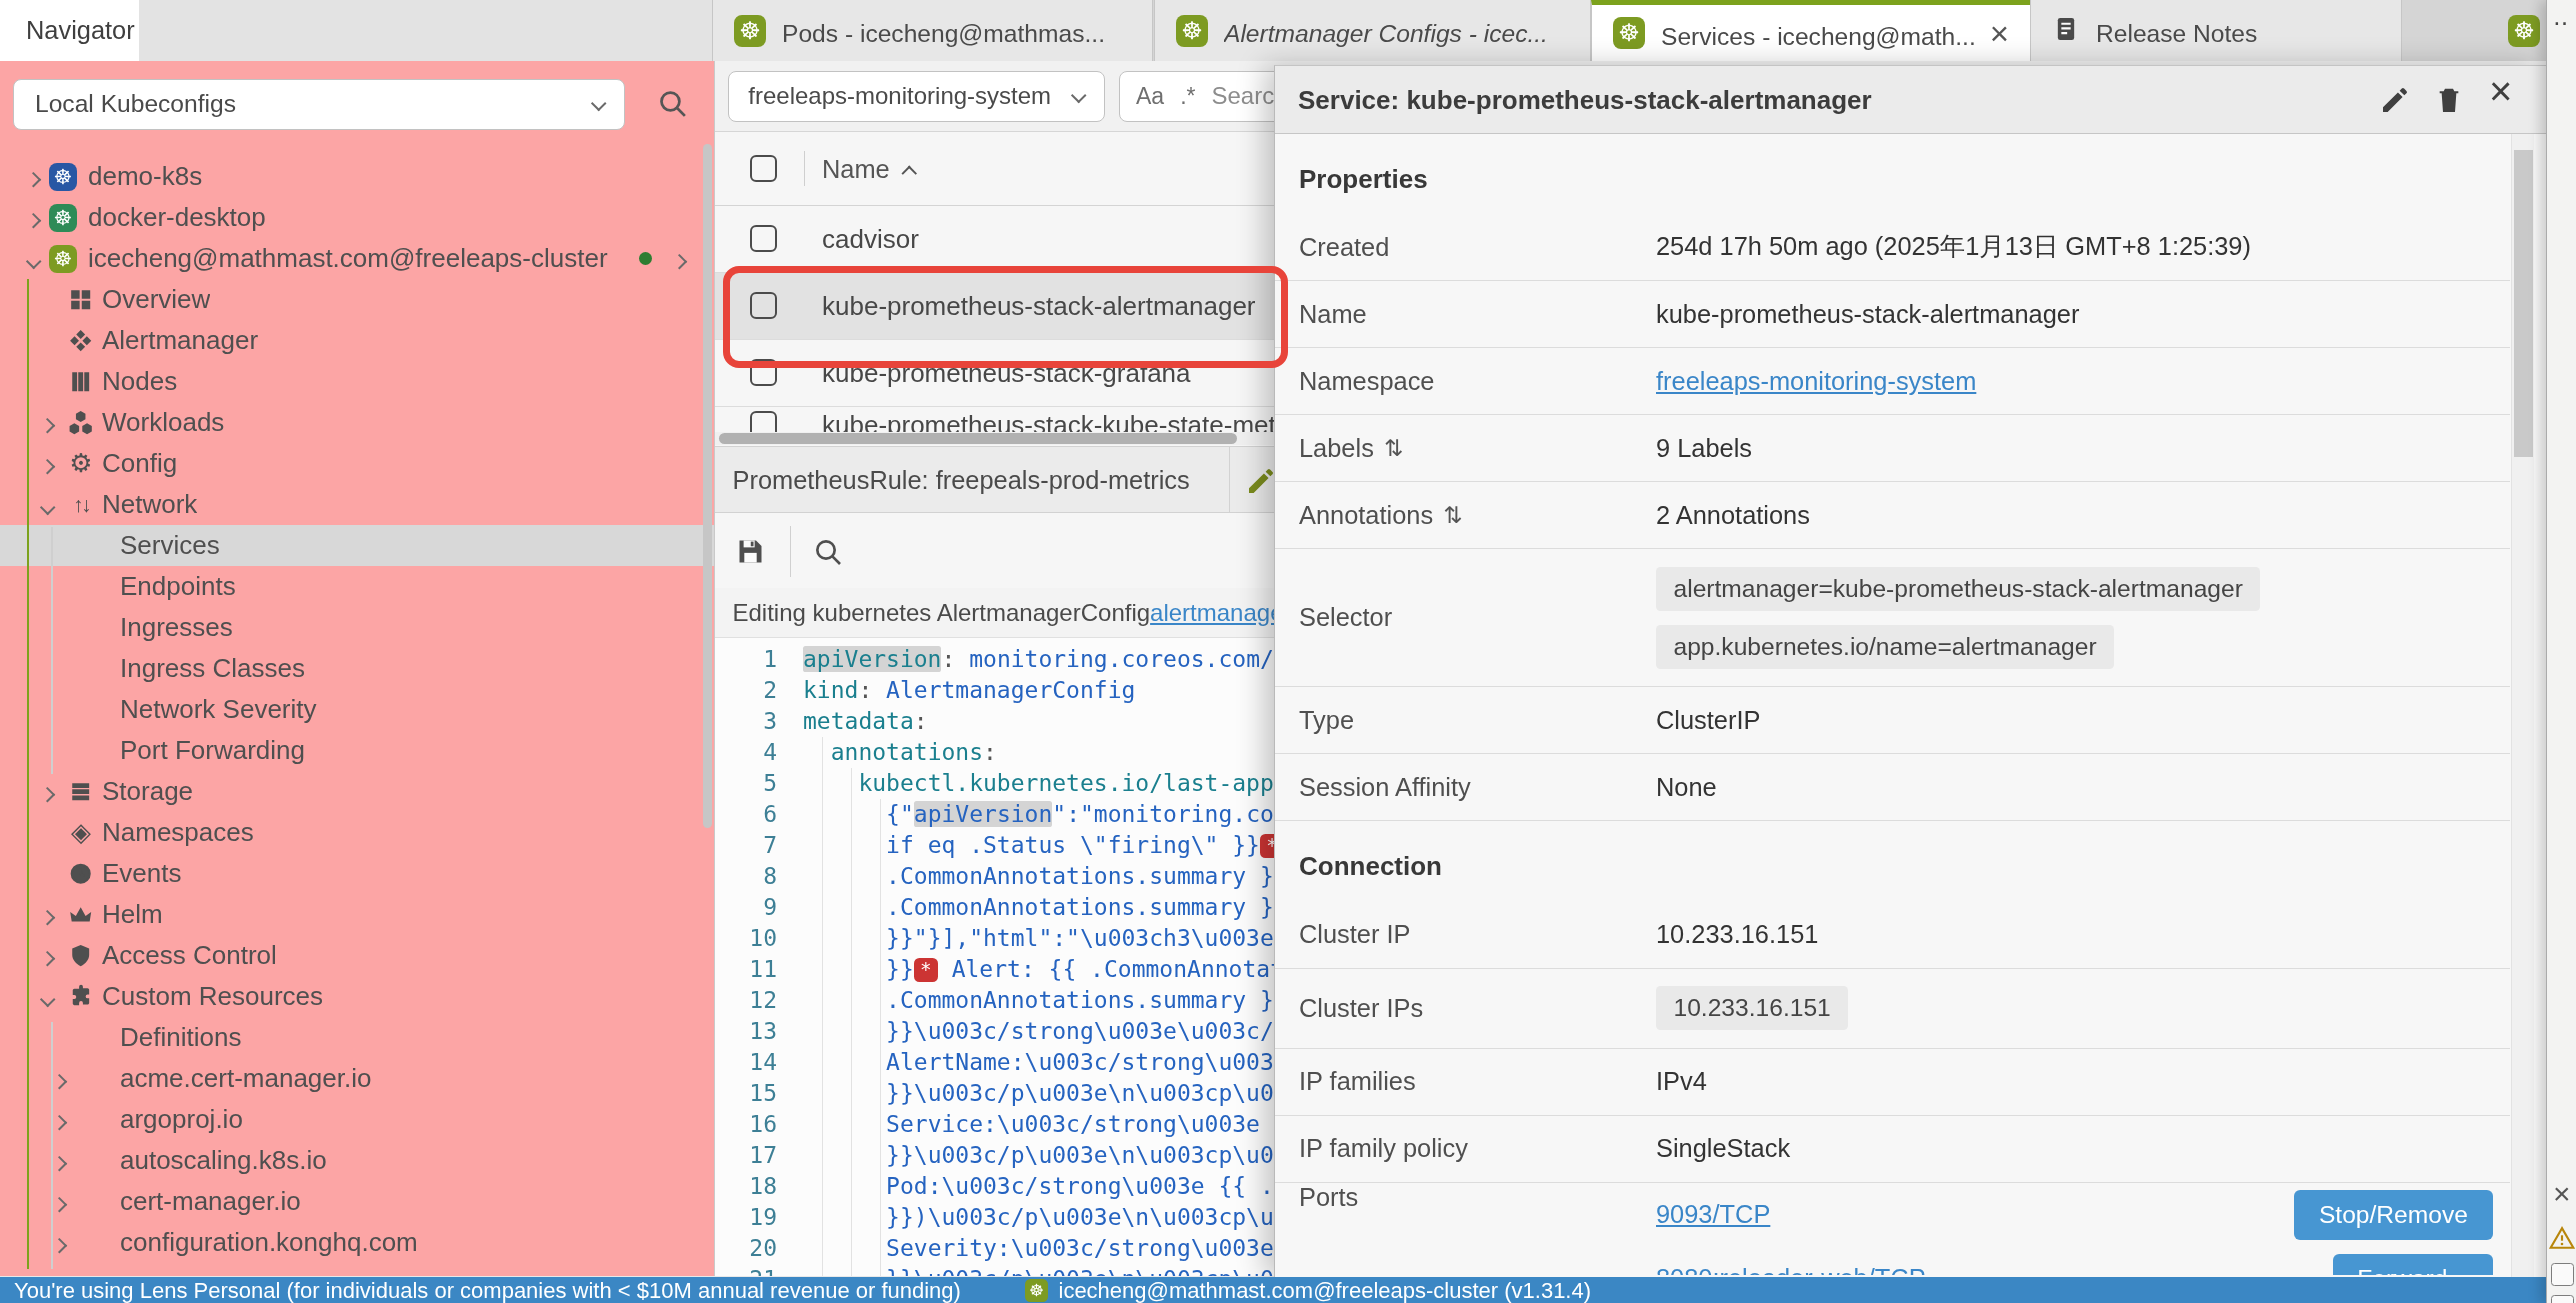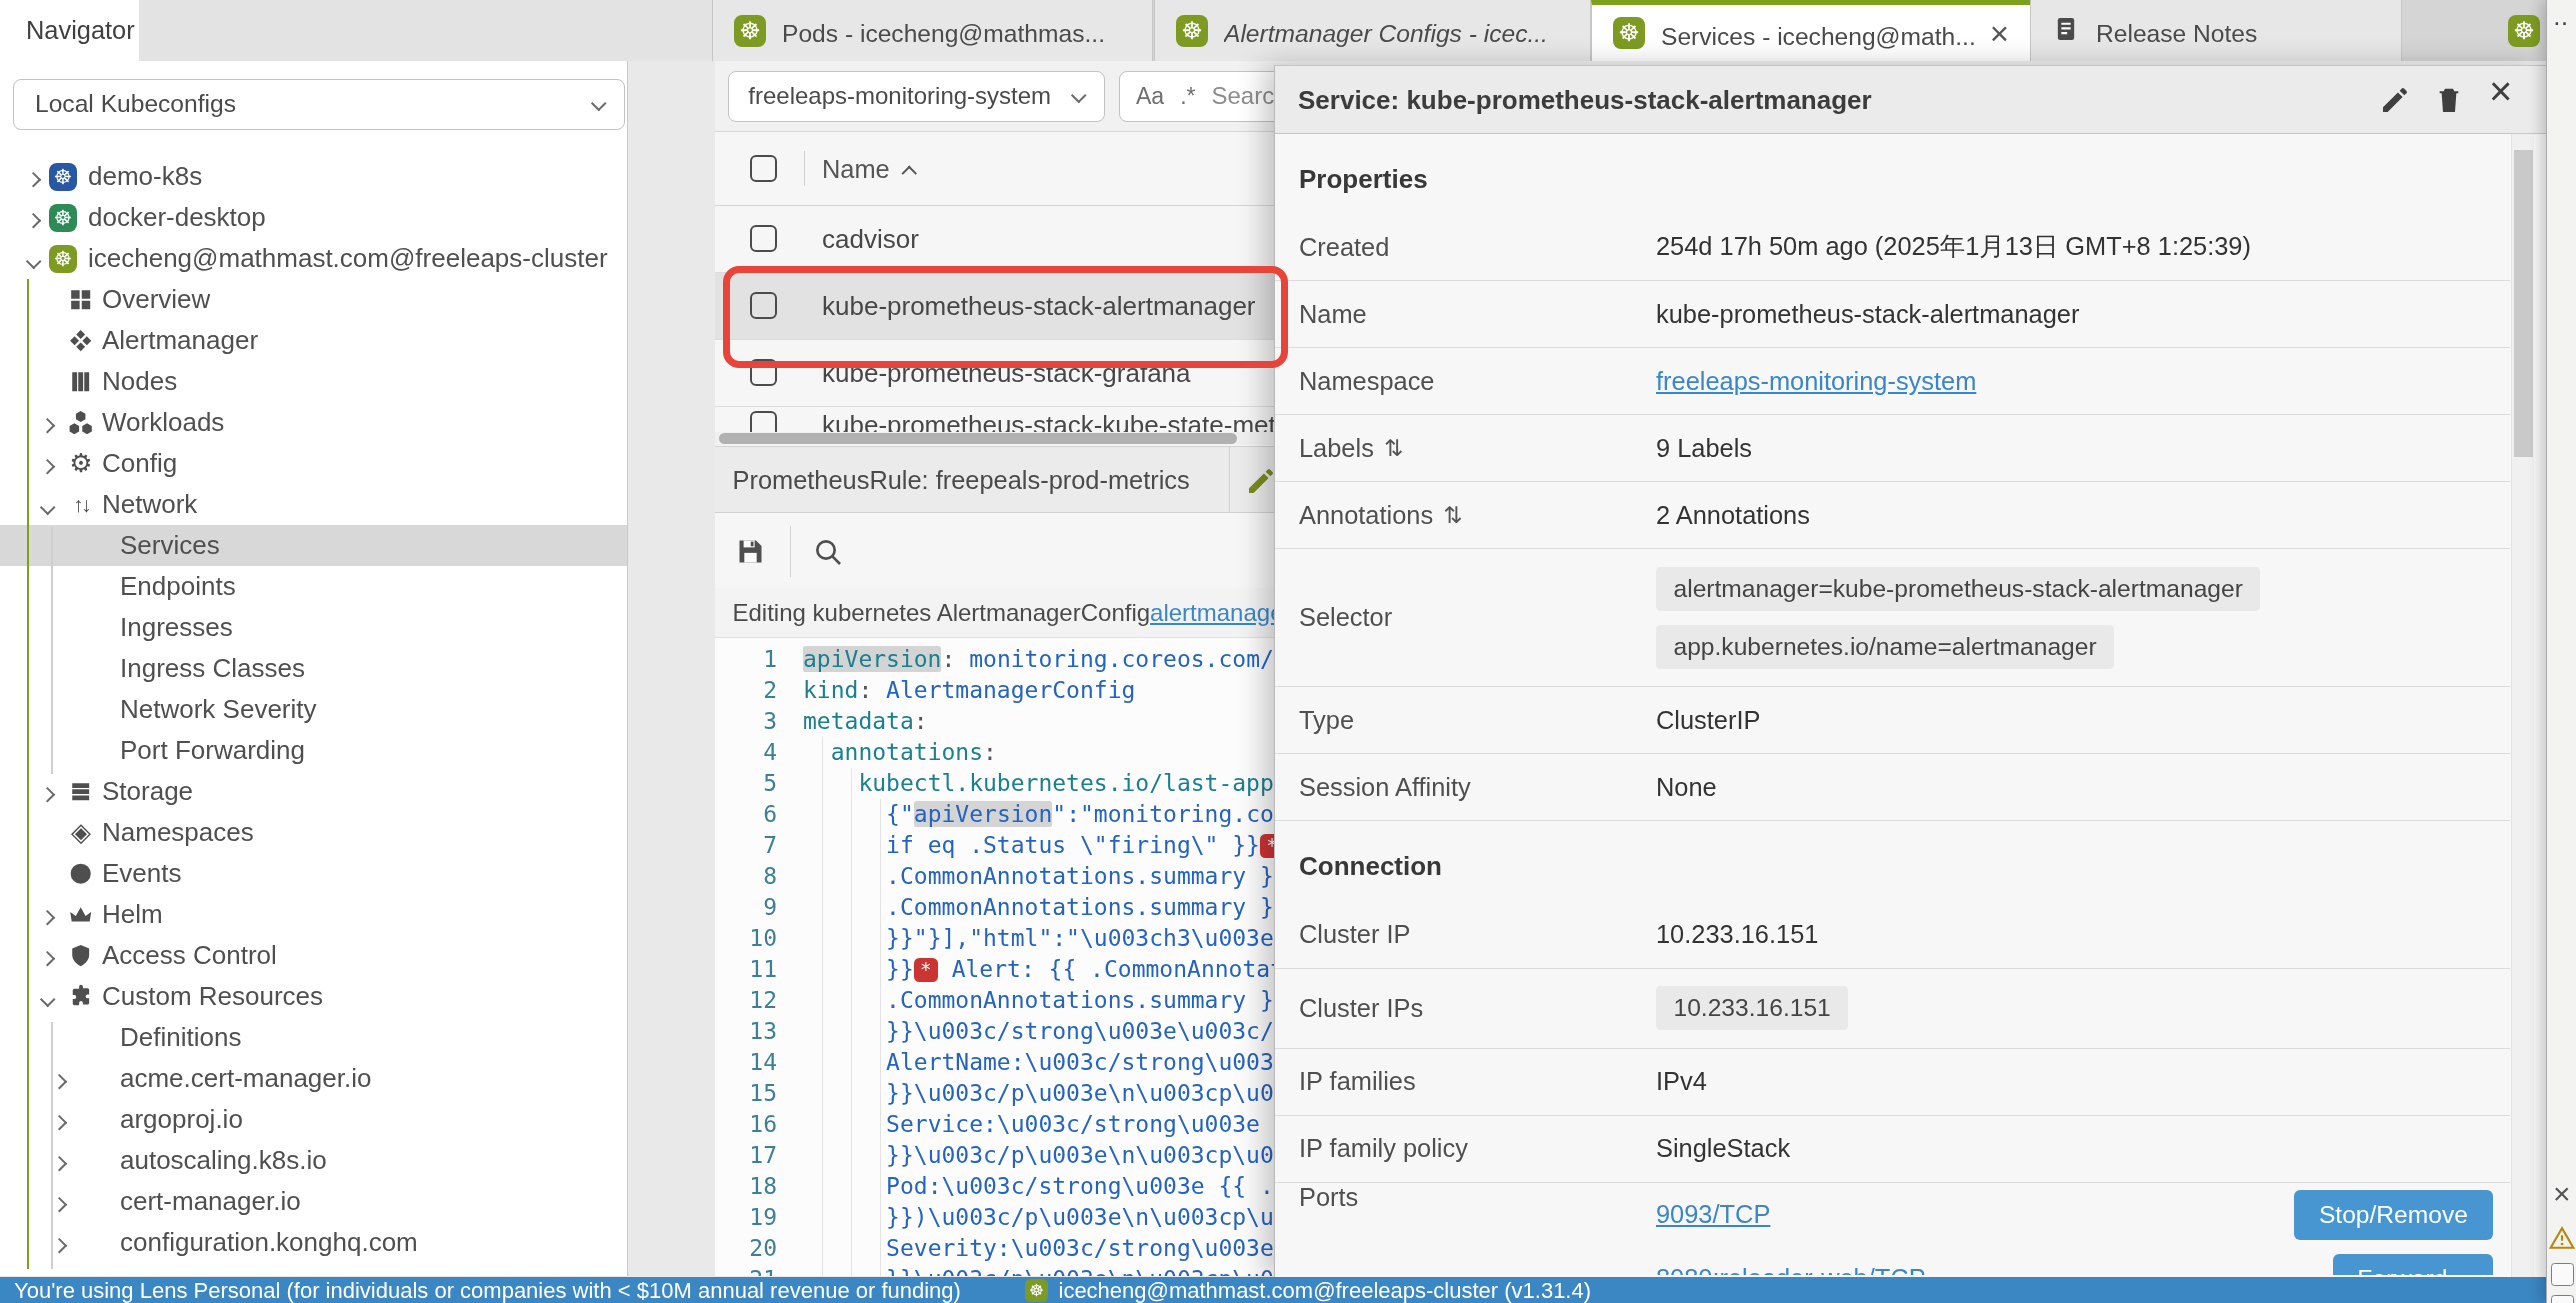--- a/index.html
+++ b/index.html
@@ -15,21 +15,21 @@
   .tab { position:absolute; top:0; height:61px; background:#e7e7e7; border-left:0.9px solid #c6c6c6; border-right:0.9px solid #c6c6c6; display:flex; align-items:center; padding:0 21px; overflow:hidden; }
   .tab .tlabel { font-size:24.6px; color:#4a4a4a; white-space:nowrap; overflow:hidden; text-overflow:ellipsis; flex:1; margin-left:16px;margin-top:7px; }
   .tab.active { background:#fff; border-top:5.3px solid #7ca21d; }
   .tab.it .tlabel { font-style:italic; }
   .tab .tclose { font-size:33px; color:#555; margin-left:12.3px; line-height:1; }
   .k8s { display:inline-flex; align-items:center; justify-content:center; border-radius:8px; color:#fff; width:32px; height:32px; font-size:24px; flex:none; }
   .k8s.olive { background:#7d9b22; } .k8s.blue { background:#2857a4; } .k8s.green { background:#2e8b57; }
   .docicon svg { width:28px; height:28px; fill:#4a4a4a; }
 
   
-  #sidebar { position:absolute; left:0; top:61px; width:628px; height:1215px; background:#ffffff; border-right:0.9px solid #c9c9c9; overflow:hidden; }
+  #sidebar { position:absolute; left:0; top:61px; width:715px; height:1215px; background:#fca5a5; border-right:0.9px solid #c9c9c9; overflow:hidden; }
   #kubeselect { position:absolute; left:13px; top:17.5px; width:612px; height:51px; background:#fff; border:0.9px solid #c2c2c2; border-radius:8px; display:flex; align-items:center; }
   #kubeselect .klabel { margin-left:21px; font-size:24.6px; color:#4a4a4a; flex:1; }
   .chev { width:11.4px; height:11.4px; border-right:2.6px solid #6a6a6a; border-bottom:2.6px solid #6a6a6a; display:inline-block; }
   .chev.right { transform:rotate(-45deg); }
   .chev.down  { transform:rotate(45deg); }
   #nav-search { position:absolute; left:656px; top:26px; }
   #nav-search svg { width:33px; height:33px; stroke:#555; }
   #tree { position:absolute; left:0; top:95px; width:715px; }
   .ti { position:relative; height:41px; display:flex; align-items:center; font-size:26px; color:#4f4f4f; white-space:nowrap; }
   .ti .tchev { position:absolute; }

